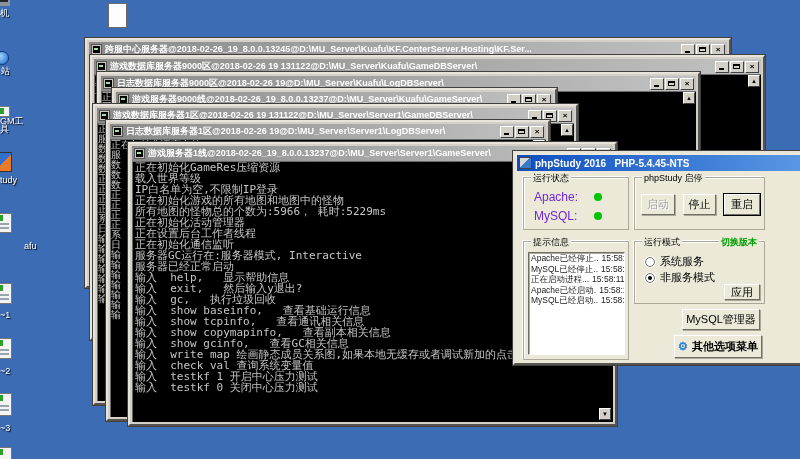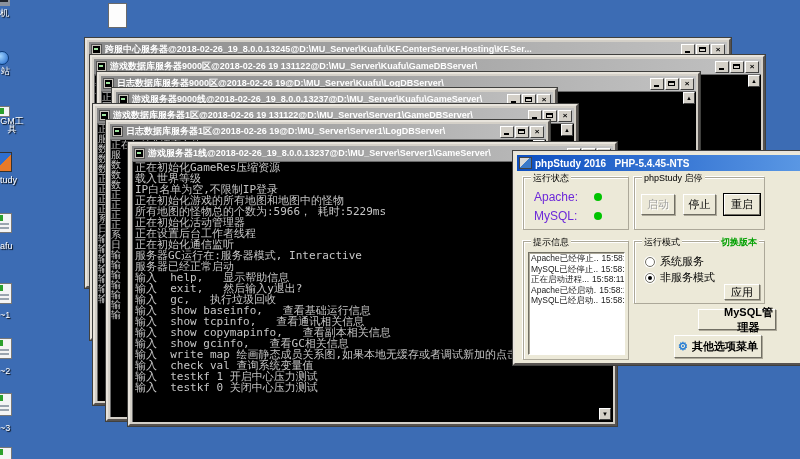--- a/index.html
+++ b/index.html
@@ -93,33 +93,33 @@
     <span class="ilabel" style="left:103px;top:36px;">07.1-3</span>
   </div>
   <div class="dicon">
     <span class="iconbox icon-globe" style="left:-5px;top:51px;width:14px;height:14px;"></span>
     <span class="ilabel" style="left:1px;top:65px;">站</span>
   </div>
   <div class="dicon">
     <span class="iconbox icon-app" style="left:-4px;top:106px;width:14px;height:11px;">
         <span class="green"></span>
       </span>
-    <span class="ilabel" style="left:0;top:117px;white-space:normal;width:24px;line-height:8px;text-align:center;">GM工 具</span>
+    <span class="ilabel" style="left:0;top:117px;white-space:normal;width:24px;line-height:8px;">GM工 具</span>
   </div>
   <div class="dicon">
     <span class="iconbox icon-php" style="left:-4px;top:152px;width:16px;height:20px;"></span>
     <span class="ilabel" style="left:0;top:175px;">tudy</span>
   </div>
   <div class="dicon">
     <span class="iconbox icon-app" style="left:-5px;top:213px;width:17px;height:20px;">
         <span class="green"></span>
         <span class="bar" style="top:9px;"></span>
         <span class="bar" style="top:13px;"></span>
       </span>
-    <span class="ilabel" style="left:0;top:241px;">afu</span>
+    <span class="ilabel" style="left:0;top:241px;padding-left:24px;">afu</span>
   </div>
   <div class="dicon">
     <span class="iconbox icon-app" style="left:-5px;top:283px;width:17px;height:21px;">
         <span class="green"></span>
         <span class="bar" style="top:10px;"></span>
         <span class="bar" style="top:14px;"></span>
       </span>
     <span class="ilabel" style="left:0;top:310px;">~1</span>
   </div>
   <div class="dicon">
@@ -430,21 +430,21 @@
         <span class="radio"></span>
         <span>系统服务</span>
       </div>
       <div class="radiorow" style="top:28px;">
         <span class="radio sel"></span>
         <span>非服务模式</span>
       </div>
       <div class="pbtn" style="left:89px;top:42px;width:36px;height:16px;">应用</div>
     </div>
 
-    <div class="pbtn" style="left:183px;top:156px;width:78px;height:21px;font-weight:bold;padding-left:23px;">MySQL管理器</div>
+    <div class="pbtn" style="left:167px;top:156px;width:78px;height:21px;font-weight:normal;">MySQL管理器</div>
 
     <div class="pbtn" style="left:159px;top:182px;width:88px;height:23px;font-weight:bold;">
       <span class="gear">⚙</span>
       <span>其他选项菜单</span>
     </div>
   </div>
 
 </div>
 
 </body></html>

